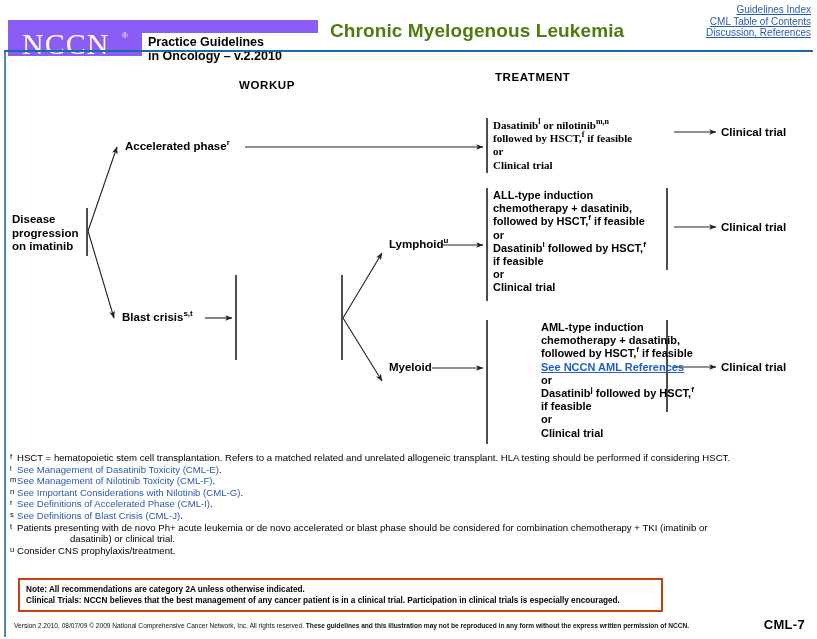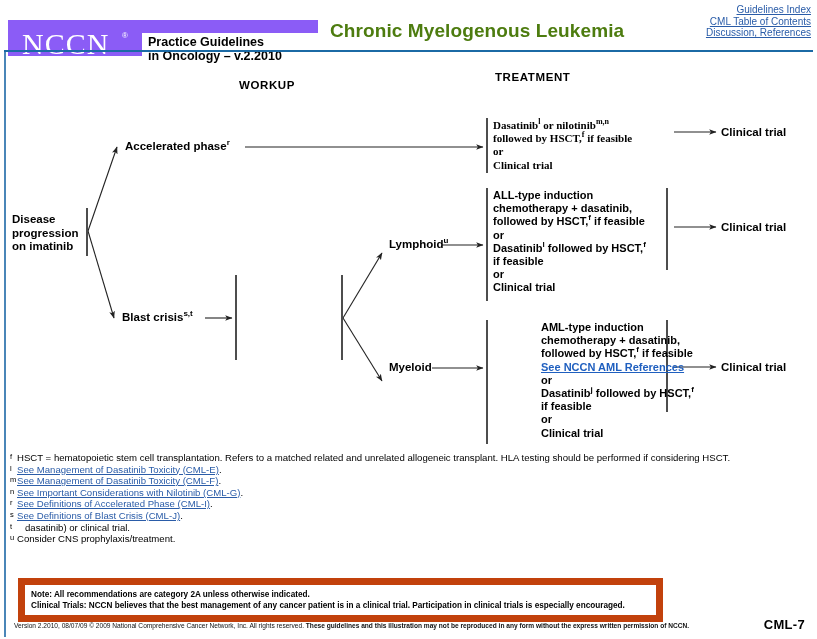--- a/index.html
+++ b/index.html
@@ -150,30 +150,29 @@
     line-height: 11.6px;
   }
   .fn { position: relative; padding-left: 7px; }
   .fn .mk {
     position: absolute;
     left: 0; top: -1px;
     font-size: 7.5px;
   }
   .fn a, .fn .lnk {
     color: #2a5ca8;
-    text-decoration: underline;
-  }
-  .fn .cont { display: block; padding-left: 8px; }
+  }
+  .fn .cont { display: block; padding-left: 8px; margin-left: 45px; }
 
   
   .notebox {
     position: absolute;
     left: 18px; top: 578px;
     width: 645px;
-    border: 7px solid #c2410c;
+    border: 2px solid #c2410c;
     padding: 4px 6px;
     box-sizing: border-box;
     font-size: 8.2px;
     line-height: 11px;
     font-weight: bold;
   }
 
   
   .footer {
     position: absolute;
@@ -324,33 +323,33 @@
   <div class="node" style="left:721px; top:361px;">Clinical trial</div>
 
   <div class="footnotes">
     <div class="fn">
       <span class="mk">f</span><span>HSCT = hematopoietic stem cell transplantation. Refers to a matched related and unrelated allogeneic transplant. HLA testing should be performed if considering HSCT.</span>
     </div>
     <div class="fn">
       <span class="mk">l</span><span class="lnk">See Management of Dasatinib Toxicity (CML-E)</span><span>.</span>
     </div>
     <div class="fn">
-      <span class="mk">m</span><span class="lnk">See Management of Dasatinib Toxicity (CML-F)</span><span>.</span>
+      <span class="mk">m</span><span class="lnk">See Management of Nilotinib Toxicity (CML-F)</span><span>.</span>
     </div>
     <div class="fn">
       <span class="mk">n</span><span class="lnk">See Important Considerations with Nilotinib (CML-G)</span><span>.</span>
     </div>
     <div class="fn">
       <span class="mk">r</span><span class="lnk">See Definitions of Accelerated Phase (CML-I)</span><span>.</span>
     </div>
     <div class="fn">
       <span class="mk">s</span><span class="lnk">See Definitions of Blast Crisis (CML-J)</span><span>.</span>
     </div>
     <div class="fn">
-      <span class="mk">t</span>
+      <span class="mk">t</span><span>Patients presenting with de novo Ph+ acute leukemia or de novo accelerated or blast phase should be considered for combination chemotherapy + TKI (imatinib or</span>
       <span class="cont">dasatinib) or clinical trial.</span>
     </div>
     <div class="fn">
       <span class="mk">u</span><span>Consider CNS prophylaxis/treatment.</span>
     </div>
   </div>
 
   <div class="notebox">
     <div>Note:  All recommendations are category 2A unless otherwise indicated.</div>
     <div>Clinical Trials: NCCN believes that the best management of any cancer patient is in a clinical trial.  Participation in clinical trials is especially encouraged.</div>

